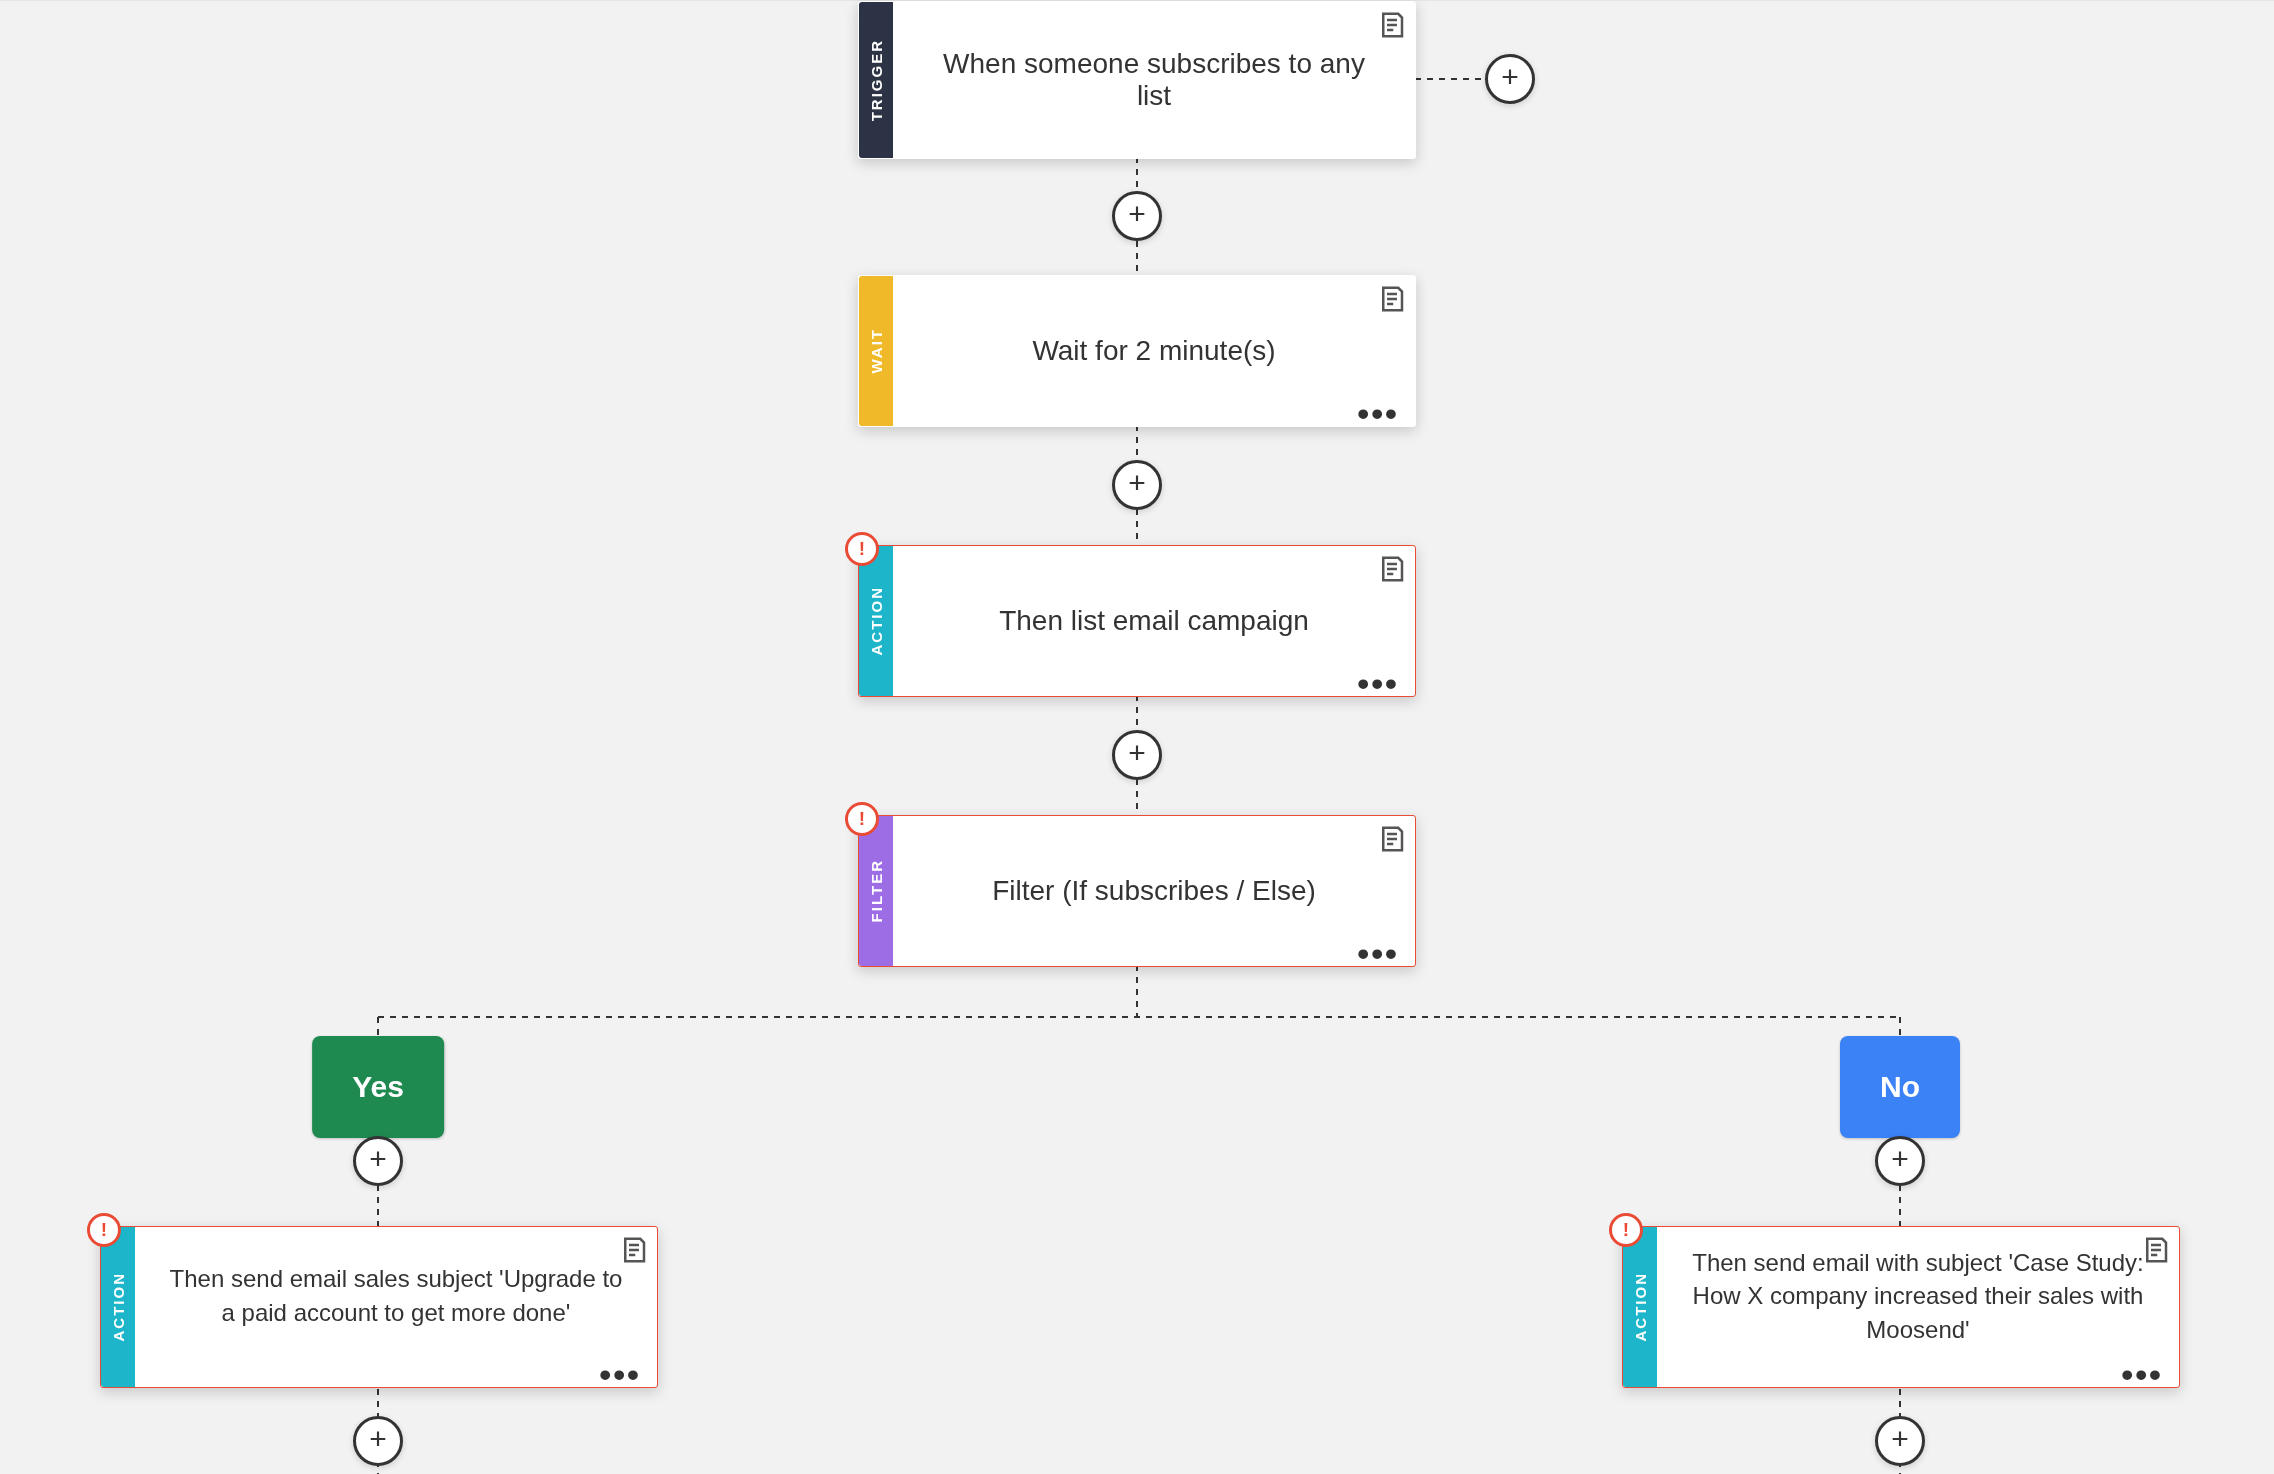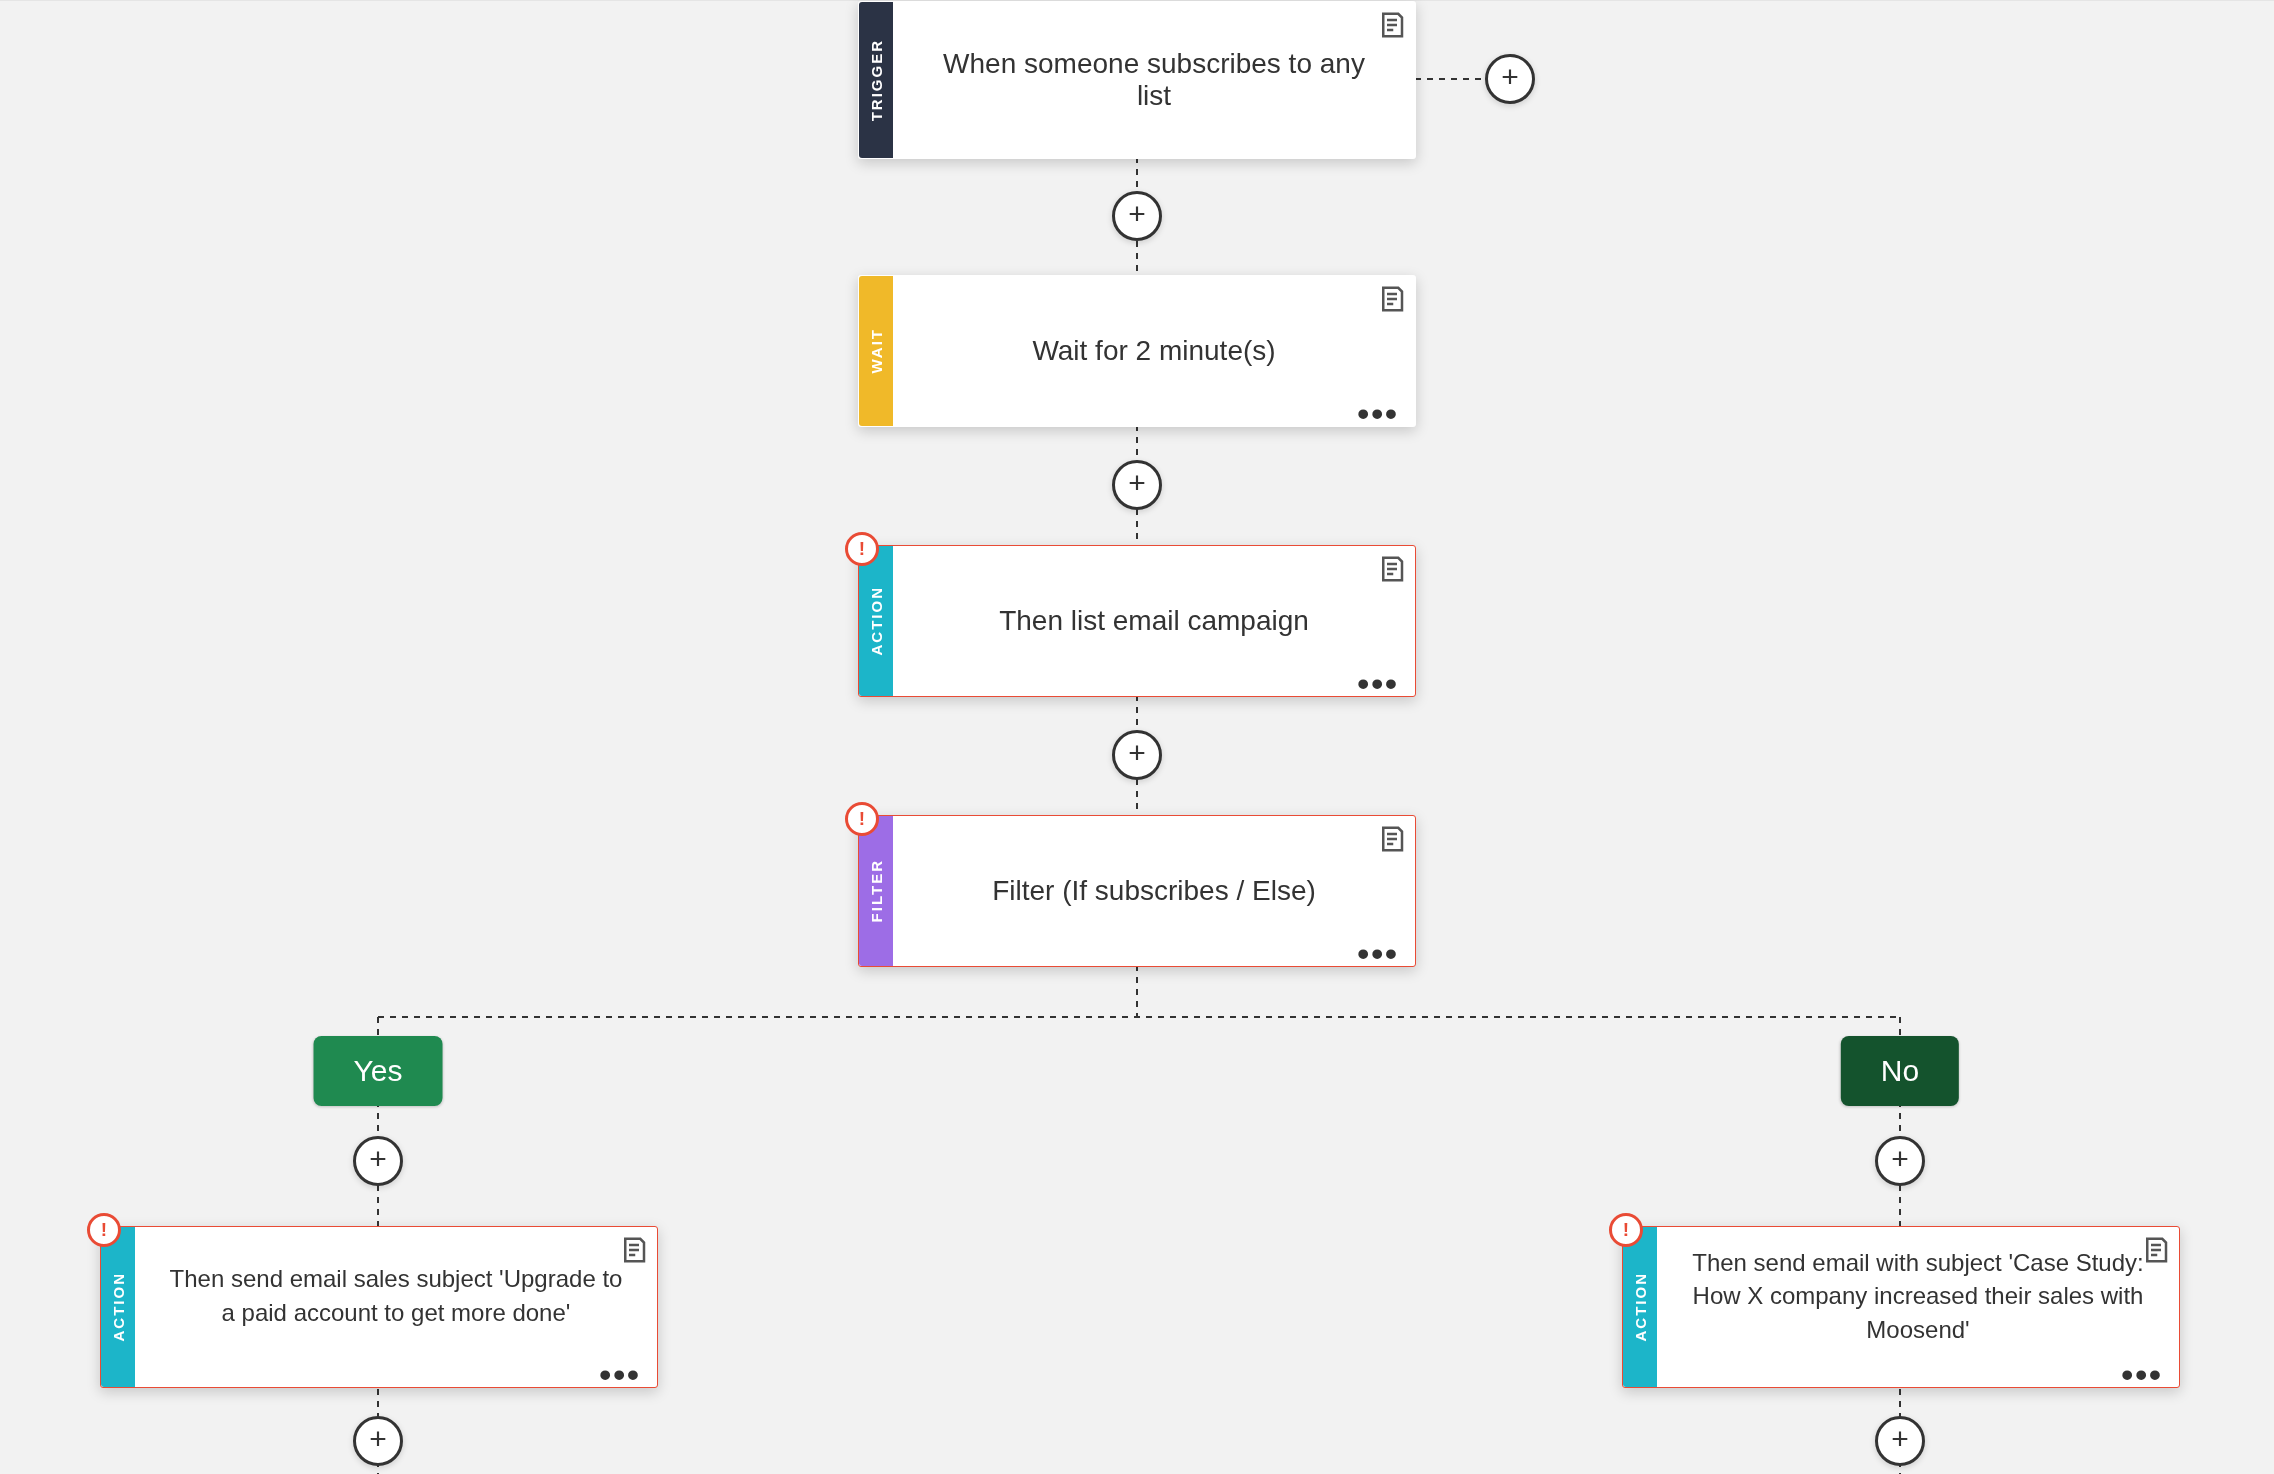--- a/index.html
+++ b/index.html
@@ -138,34 +138,34 @@
     transform: translate(-50%, -50%);
   }
   .plus::before {
     content: "+";
     position: relative;
     top: -2px;
   }
 
   .pill {
     position: absolute;
-    padding: 0 40px;
+    padding: 16px 40px;
     height: 70px;
     border-radius: 8px;
     display: flex;
     align-items: center;
     justify-content: center;
     font-size: 30px;
-    font-weight: 400;
+    font-weight: 700;
     color: #fff;
     transform: translate(-50%, 0);
     box-shadow: 0 1px 3px rgba(0,0,0,0.2);
   }
   .pill.yes { background: #1f8a50; }
-  .pill.no  { background: #14532d; }
+  .pill.no  { background: #3b82f6; }
 </style>
 </head>
 <body>
 
 <div class="canvas">
 
   <svg class="wires">
     <defs></defs>
 
     <line x1="1137" y1="156" x2="1137" y2="274" stroke="#333" stroke-width="2" stroke-dasharray="6 6"></line>

